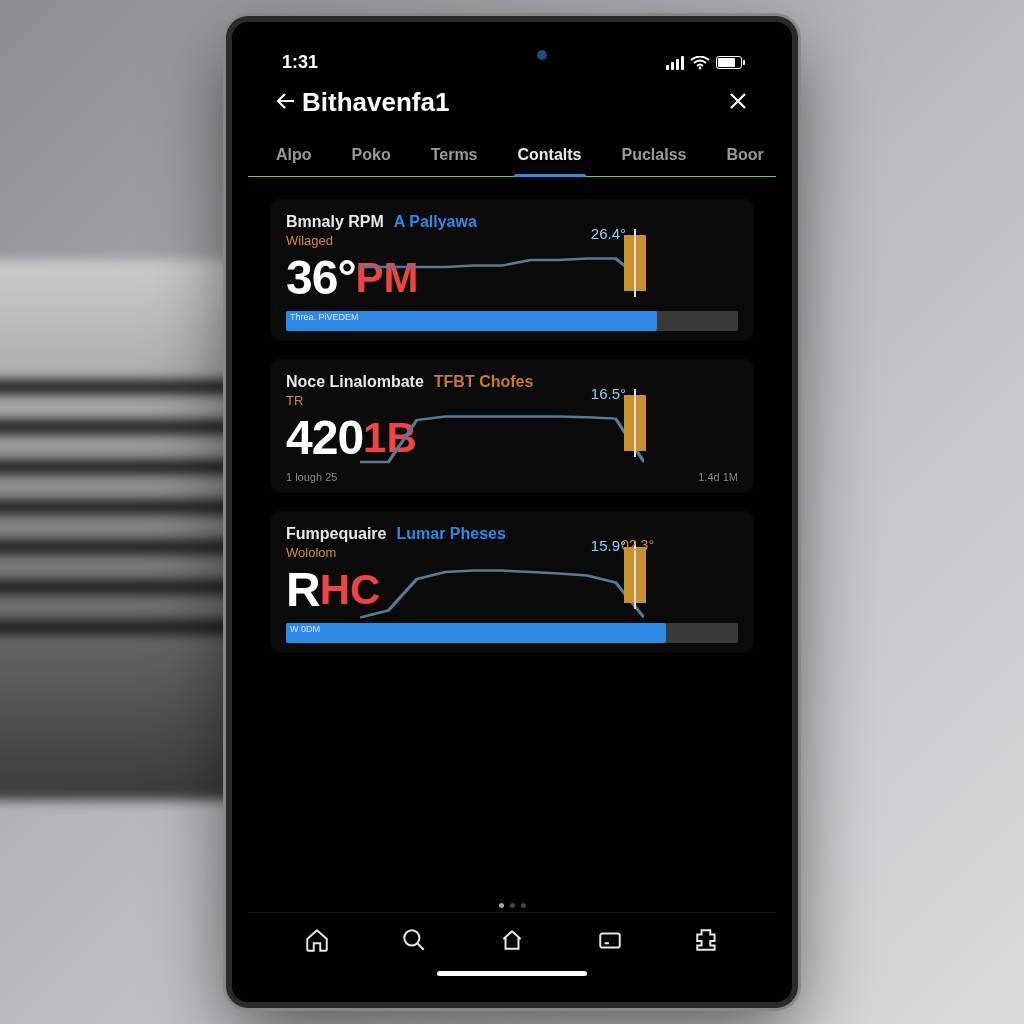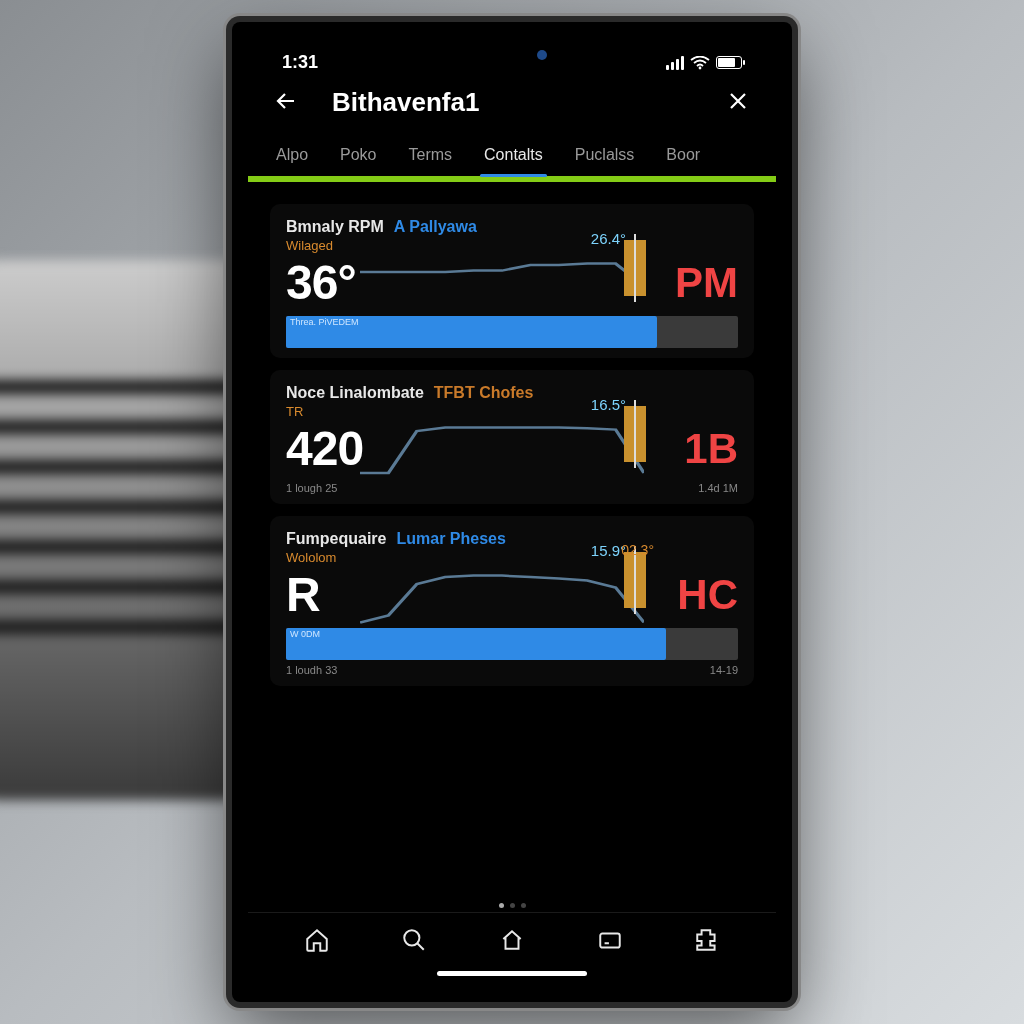--- a/index.html
+++ b/index.html
@@ -15,21 +15,21 @@
 .bg-blob { position:absolute; border-radius:40px; filter:blur(6px); }
 .bg-vent { left:-60px; top:260px; width:340px; height:540px;
   background:linear-gradient(180deg,#ccc,#3a3a3a); border-radius:60px; }
 .bg-vent::before,.bg-vent::after{content:"";position:absolute;left:40px;right:40px;height:14px;
   background:#1a1a1a;border-radius:8px;box-shadow:0 40px 0 #1a1a1a,0 80px 0 #1a1a1a,0 120px 0 #1a1a1a,
   0 160px 0 #1a1a1a,0 200px 0 #1a1a1a,0 240px 0 #1a1a1a;top:120px;}
 
 .phone {
   width: 560px; height: 980px;
   background:#000;
-  border-radius:8px;
+  border-radius:16px;
   padding:16px;
   box-shadow:0 0 0 6px #2a2a2a,0 0 0 9px #888,0 30px 80px rgba(0,0,0,.6);
   position:relative; z-index:2;
 }
 .screen {
   width:100%; height:100%;
   background:#000;
   border-radius:54px;
   overflow:hidden;
   display:flex; flex-direction:column;
@@ -45,50 +45,50 @@
   font-size:18px; font-weight:600; align-items:center;}
 .status-right{display:flex;gap:6px;align-items:center;}
 .sig{display:flex;gap:2px;align-items:flex-end;}
 .sig span{width:3px;background:#fff;border-radius:1px;}
 .sig span:nth-child(1){height:5px}.sig span:nth-child(2){height:8px}
 .sig span:nth-child(3){height:11px}.sig span:nth-child(4){height:14px}
 .batt{width:26px;height:13px;border:1.5px solid #fff;border-radius:3px;position:relative;}
 .batt::after{content:"";position:absolute;right:-4px;top:3px;width:2px;height:5px;background:#fff;border-radius:1px;}
 .batt::before{content:"";position:absolute;left:1px;top:1px;bottom:1px;width:70%;background:#fff;border-radius:1px;}
 
-.header{display:flex;align-items:center;gap:34px;padding:8px 26px 18px;}
+.header{display:flex;align-items:center;gap:4px;padding:8px 26px 18px;}
 .back-icon svg,.close-icon svg{width:24px;height:24px;stroke:#fff;stroke-width:2.2;fill:none;}
 .title{font-size:26px;font-weight:700;flex:1;}
 .close-icon{margin-left:auto;}
 
-.tabs{display:flex;gap:4px;padding:0 14px;border-bottom:6px solid #84cc16;}
+.tabs{display:flex;gap:12px;padding:0 14px;border-bottom:1px solid #84cc16;font-weight:bold;}
 .tab{padding:10px 14px 12px;font-size:16px;color:#9a9a9a;position:relative;white-space:nowrap;}
 .tab.active{color:#e8e8e8;}
 .tab.active::after{content:"";position:absolute;left:10px;right:10px;bottom:-1px;height:3px;
   background:#2f8ae6;border-radius:2px;}
 
-.cards{flex:1;overflow:hidden;padding:22px 22px 0;display:flex;flex-direction:column;gap:12px;}
+.cards{flex:1;overflow:hidden;padding:22px 22px 0;display:flex;flex-direction:column;gap:18px;}
 
 .card{background:#0a0a0a;border-radius:10px;padding:14px 16px 10px;position:relative;}
 .card-title-row{display:flex;gap:10px;align-items:baseline;font-size:16px;margin-bottom:2px;}
 .t-white{color:#e8e8e8;font-weight:600;}
 .t-blue{color:#2f8ae6;font-weight:600;}
 .t-orange{color:#c97a2a;font-weight:600;}
 .sub-label{color:#d88a2e;font-size:13px;margin-bottom:2px;}
-.big-row{display:flex;align-items:center;justify-content:space-between;margin:2px 0 6px;}
+.big-row{display:flex;align-items:center;margin:2px 0 6px;}
 .big-val{font-size:48px;font-weight:800;color:#fff;letter-spacing:-1px;}
 .big-unit{font-size:42px;font-weight:700;color:#ef4444;}
 .chart-wrap{position:absolute;left:90px;right:110px;top:40px;height:70px;pointer-events:none;}
 .chart-wrap svg{width:100%;height:100%;}
 .bar{position:absolute;right:108px;top:36px;width:22px;height:56px;background:#c9912e;}
 .bar-line{position:absolute;right:118px;top:30px;width:2px;height:68px;background:#ddd;}
 .peak-label{position:absolute;right:128px;top:26px;font-size:15px;color:#7dd3fc;}
 .peak-label2{position:absolute;right:100px;top:26px;font-size:14px;color:#d88a2e;}
 
-.track{height:32px;background:#3a3a3a;border-radius:2px;position:relative;margin-top:6px;}
+.track{height:20px;background:#3a3a3a;border-radius:2px;position:relative;margin-top:6px;}
 .track-fill{position:absolute;left:0;top:0;bottom:0;background:#2f8ae6;border-radius:2px;}
 .track-label-l{position:absolute;left:4px;top:1px;font-size:9px;color:#cfe6ff;}
 .axis{display:flex;justify-content:space-between;font-size:11px;color:#888;margin-top:4px;}
 
 .bottom-nav{display:flex;justify-content:space-around;padding:14px 20px 8px;
   border-top:1px solid #1a1a1a;}
 .nav-btn svg{width:26px;height:26px;stroke:#e8e8e8;stroke-width:1.8;fill:none;}
 .home-ind{width:150px;height:5px;background:#fff;border-radius:3px;margin:6px auto 10px;}
 .dots{display:flex;gap:6px;justify-content:center;padding:4px 0;}
 .dot{width:5px;height:5px;border-radius:50%;background:#444;}
@@ -202,24 +202,20 @@
               <path d="M0.0 66.5 L20.0 59.5 L40.0 28.0 L60.0 21.0 L80.0 19.6 L100.0 19.6 L120.0 21.0 L140.0 22.4 L160.0 24.5 L180.0 31.5 L200.0 66.5" stroke="#5a7a95" stroke-width="2.5" fill="none"></path>
             </svg></div>
           <div class="bar"></div>
           <div class="bar-line"></div>
           <div class="peak-label">15.9°</div>
           <div class="peak-label2">02.3°</div>
           <div class="track">
             <div class="track-fill" style="width:84%"></div>
             <span class="track-label-l">W 0DM</span>
           </div>
-          <div class="axis">
-            <span>1 loudh 33</span>
-            <span>14-19</span>
-          </div>
         </div>
       </div>
 
     <div class="dots">
       <div class="dot on"></div>
         <div class="dot"></div>
         <div class="dot"></div>
     </div>
 
     <div class="bottom-nav">

